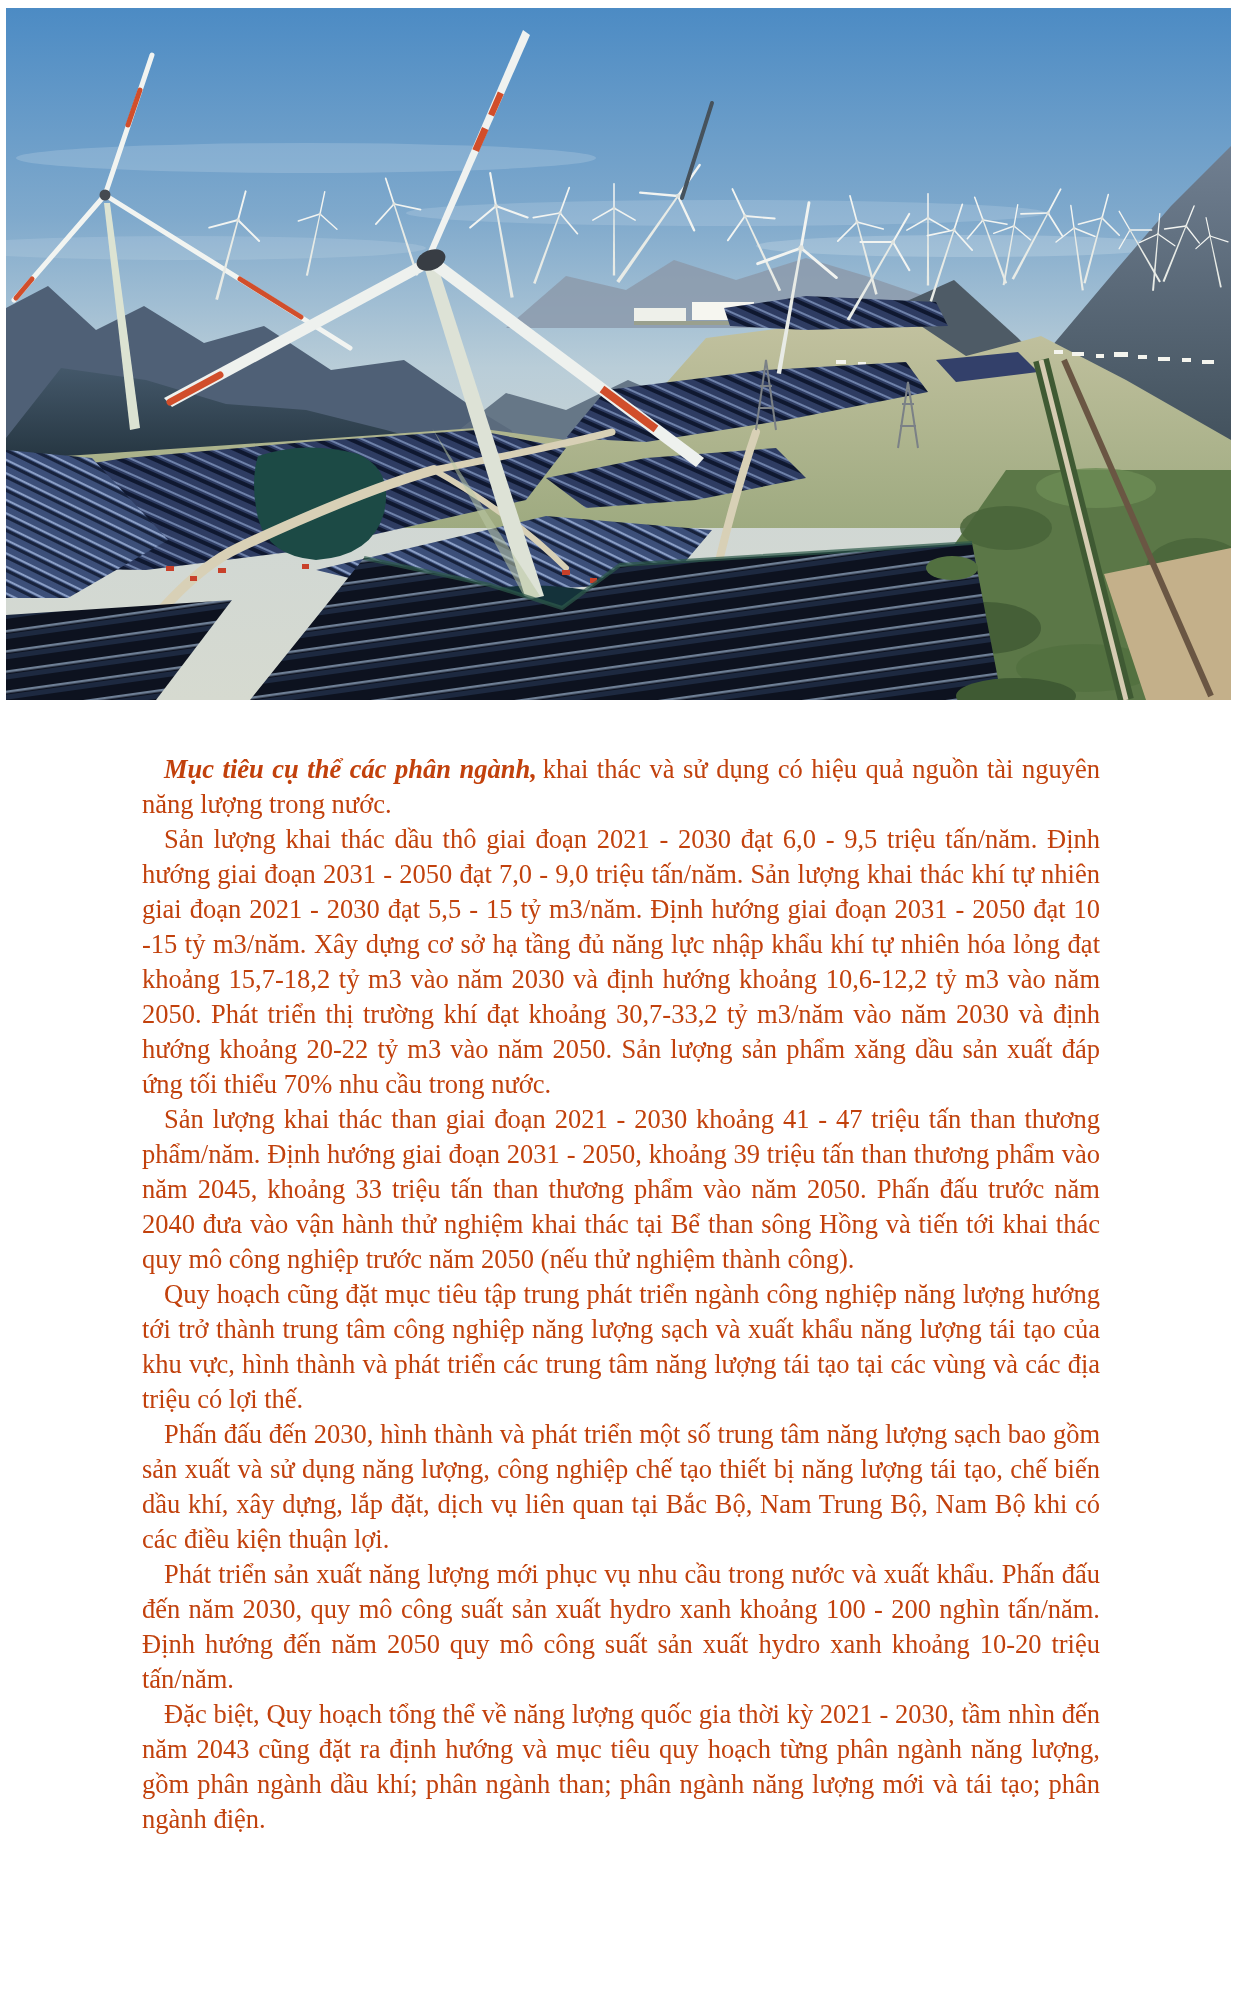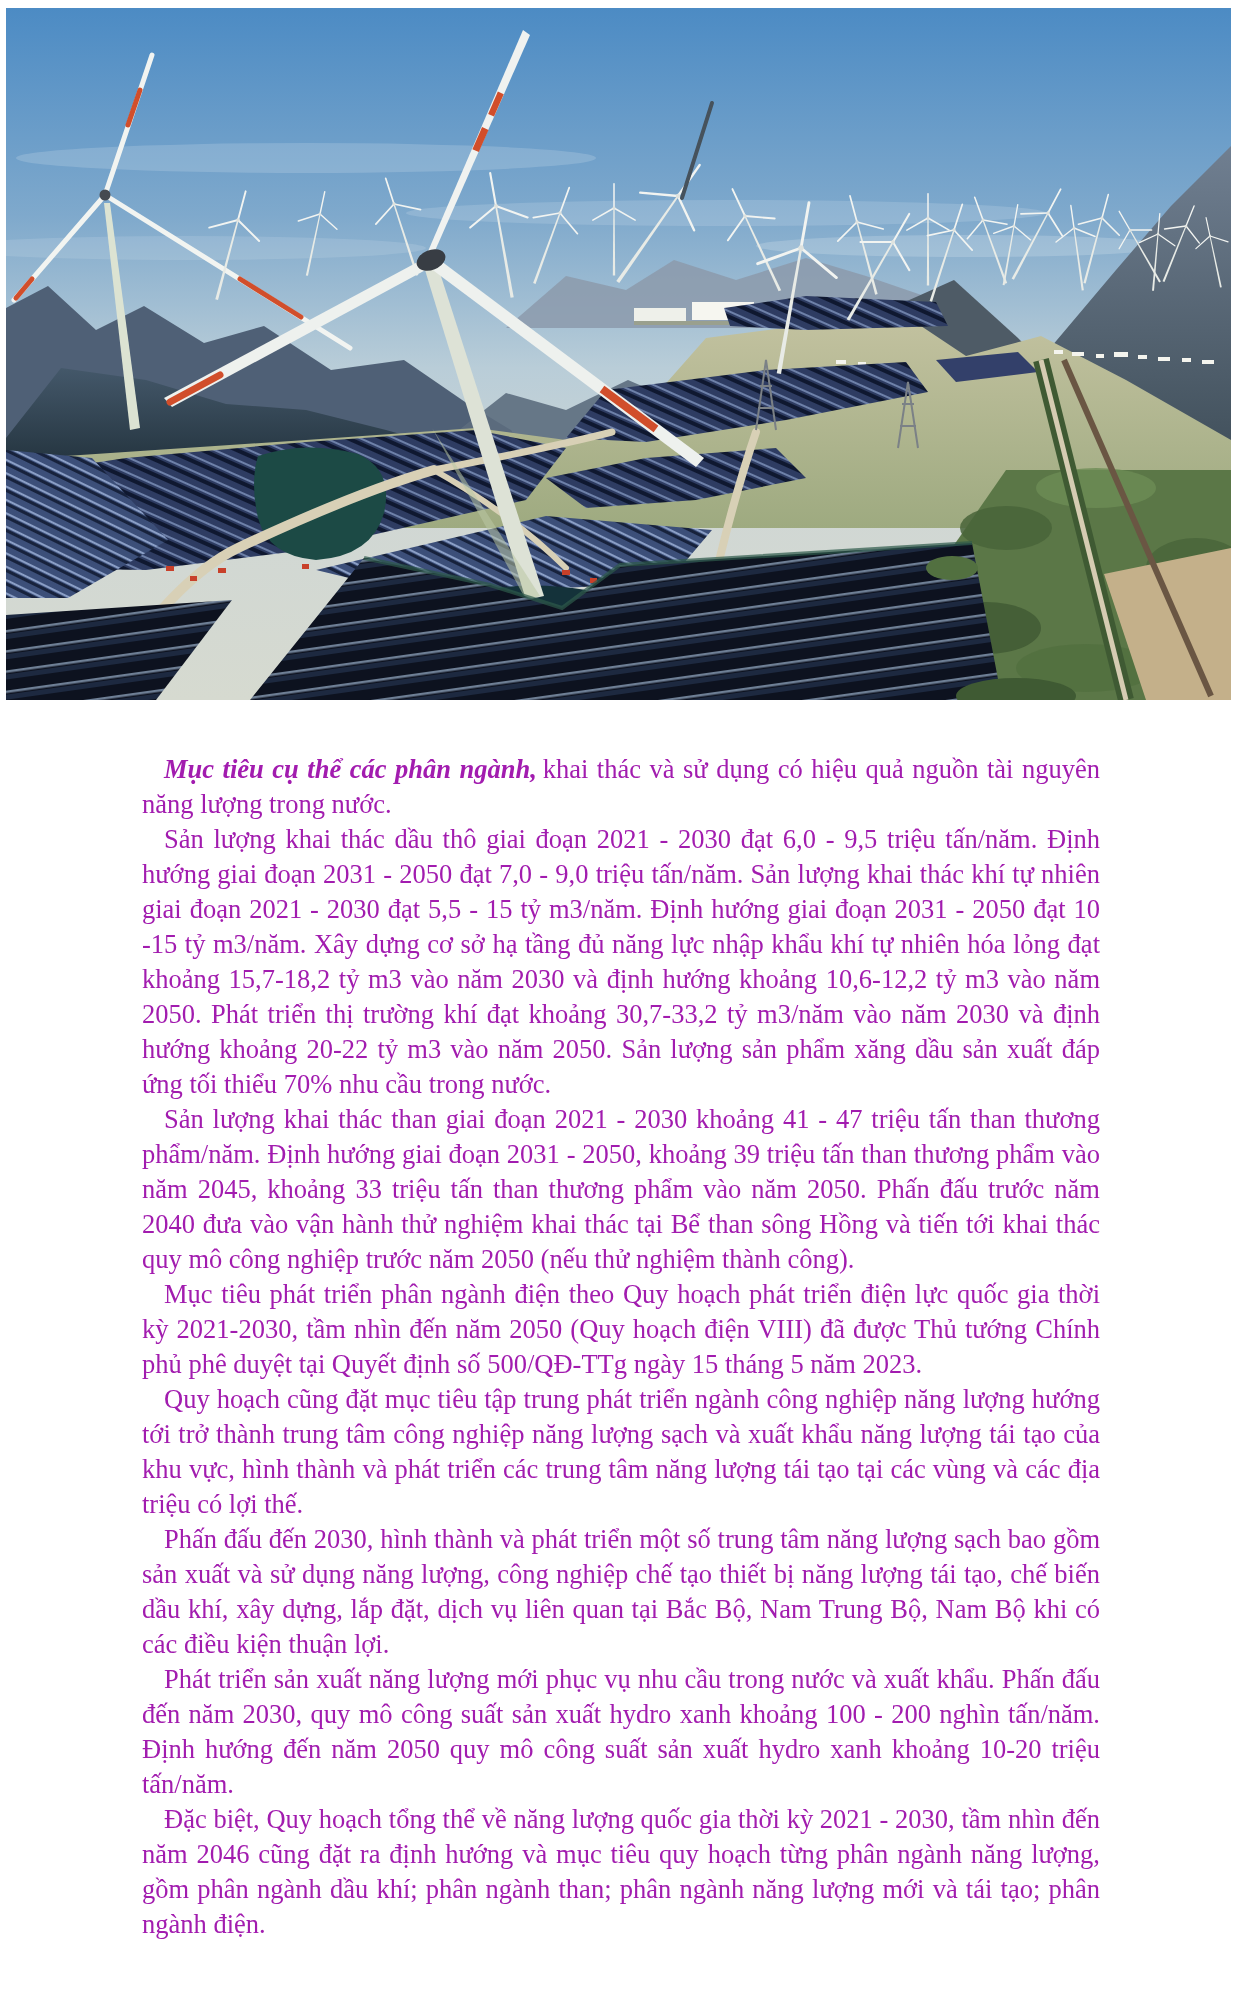--- a/index.html
+++ b/index.html
@@ -7,21 +7,21 @@
     width:1237px;height:2000px;background:#ffffff;overflow:hidden;position:relative;
     font-family:"Liberation Serif","DejaVu Serif",serif;
   }
   .page{position:relative;width:1237px;height:2000px;background:#ffffff;}
   .hero{
     position:absolute;left:6px;top:8px;width:1225px;height:692px;overflow:hidden;background:#9fb6c8;
   }
   .hero svg{display:block;width:1225px;height:692px;}
   .article{
     position:absolute;left:142px;top:752px;width:958px;
-    color:#a21caf;font-size:26.5px;line-height:35px;text-align:justify;text-justify:inter-word;
+    color:#c2410c;font-size:26.5px;line-height:35px;text-align:justify;text-justify:inter-word;
   }
   .article p{margin:0;text-indent:22px;}
   .lead{font-weight:bold;font-style:italic;}
   .lead:not(:empty){margin-right:.22em;}
 </style>
 </head>
 <body>
 
 <div class="page">
 
@@ -223,20 +223,19 @@
         <ellipse cx="1010" cy="688" rx="60" ry="18" fill="#3f5a33"></ellipse>
         <ellipse cx="946" cy="560" rx="26" ry="12" fill="#527040"></ellipse>
       </g>
     </svg>
   </figure>
 
   <section class="article">
     <p><strong class="lead">Mục tiêu cụ thể các phân ngành,</strong><span>khai thác và sử dụng có hiệu quả nguồn tài nguyên năng lượng trong nước.</span></p>
     <p><span>Sản lượng khai thác dầu thô giai đoạn 2021 - 2030 đạt 6,0 - 9,5 triệu tấn/năm. Định hướng giai đoạn 2031 - 2050 đạt 7,0 - 9,0 triệu tấn/năm. Sản lượng khai thác khí tự nhiên giai đoạn 2021 - 2030 đạt 5,5 - 15 tỷ m3/năm. Định hướng giai đoạn 2031 - 2050 đạt 10 -15 tỷ m3/năm. Xây dựng cơ sở hạ tầng đủ năng lực nhập khẩu khí tự nhiên hóa lỏng đạt khoảng 15,7-18,2 tỷ m3 vào năm 2030 và định hướng khoảng 10,6-12,2 tỷ m3 vào năm 2050. Phát triển thị trường khí đạt khoảng 30,7-33,2 tỷ m3/năm vào năm 2030 và định hướng khoảng 20-22 tỷ m3 vào năm 2050. Sản lượng sản phẩm xăng dầu sản xuất đáp ứng tối thiểu 70% nhu cầu trong nước.</span></p>
     <p><span>Sản lượng khai thác than giai đoạn 2021 - 2030 khoảng 41 - 47 triệu tấn than thương phẩm/năm. Định hướng giai đoạn 2031 - 2050, khoảng 39 triệu tấn than thương phẩm vào năm 2045, khoảng 33 triệu tấn than thương phẩm vào năm 2050. Phấn đấu trước năm 2040 đưa vào vận hành thử nghiệm khai thác tại Bể than sông Hồng và tiến tới khai thác quy mô công nghiệp trước năm 2050 (nếu thử nghiệm thành công).</span></p>
-    <p><span>Mục tiêu phát triển phân ngành điện theo Quy hoạch phát triển điện lực quốc gia thời kỳ 2021-2030, tầm nhìn đến năm 2050 (Quy hoạch điện VIII) đã được Thủ tướng Chính phủ phê duyệt tại Quyết định số 500/QĐ-TTg ngày 15 tháng 5 năm 2023.</span></p>
     <p><span>Quy hoạch cũng đặt mục tiêu tập trung phát triển ngành công nghiệp năng lượng hướng tới trở thành trung tâm công nghiệp năng lượng sạch và xuất khẩu năng lượng tái tạo của khu vực, hình thành và phát triển các trung tâm năng lượng tái tạo tại các vùng và các địa triệu có lợi thế.</span></p>
     <p><span>Phấn đấu đến 2030, hình thành và phát triển một số trung tâm năng lượng sạch bao gồm sản xuất và sử dụng năng lượng, công nghiệp chế tạo thiết bị năng lượng tái tạo, chế biến dầu khí, xây dựng, lắp đặt, dịch vụ liên quan tại Bắc Bộ, Nam Trung Bộ, Nam Bộ khi có các điều kiện thuận lợi.</span></p>
     <p><span>Phát triển sản xuất năng lượng mới phục vụ nhu cầu trong nước và xuất khẩu. Phấn đấu đến năm 2030, quy mô công suất sản xuất hydro xanh khoảng 100 - 200 nghìn tấn/năm. Định hướng đến năm 2050 quy mô công suất sản xuất hydro xanh khoảng 10-20 triệu tấn/năm.</span></p>
-    <p><span>Đặc biệt, Quy hoạch tổng thể về năng lượng quốc gia thời kỳ 2021 - 2030, tầm nhìn đến năm 2046 cũng đặt ra định hướng và mục tiêu quy hoạch từng phân ngành năng lượng, gồm phân ngành dầu khí; phân ngành than; phân ngành năng lượng mới và tái tạo; phân ngành điện.</span></p>
+    <p><span>Đặc biệt, Quy hoạch tổng thể về năng lượng quốc gia thời kỳ 2021 - 2030, tầm nhìn đến năm 2043 cũng đặt ra định hướng và mục tiêu quy hoạch từng phân ngành năng lượng, gồm phân ngành dầu khí; phân ngành than; phân ngành năng lượng mới và tái tạo; phân ngành điện.</span></p>
   </section>
 
 </div>
 
 </body></html>

